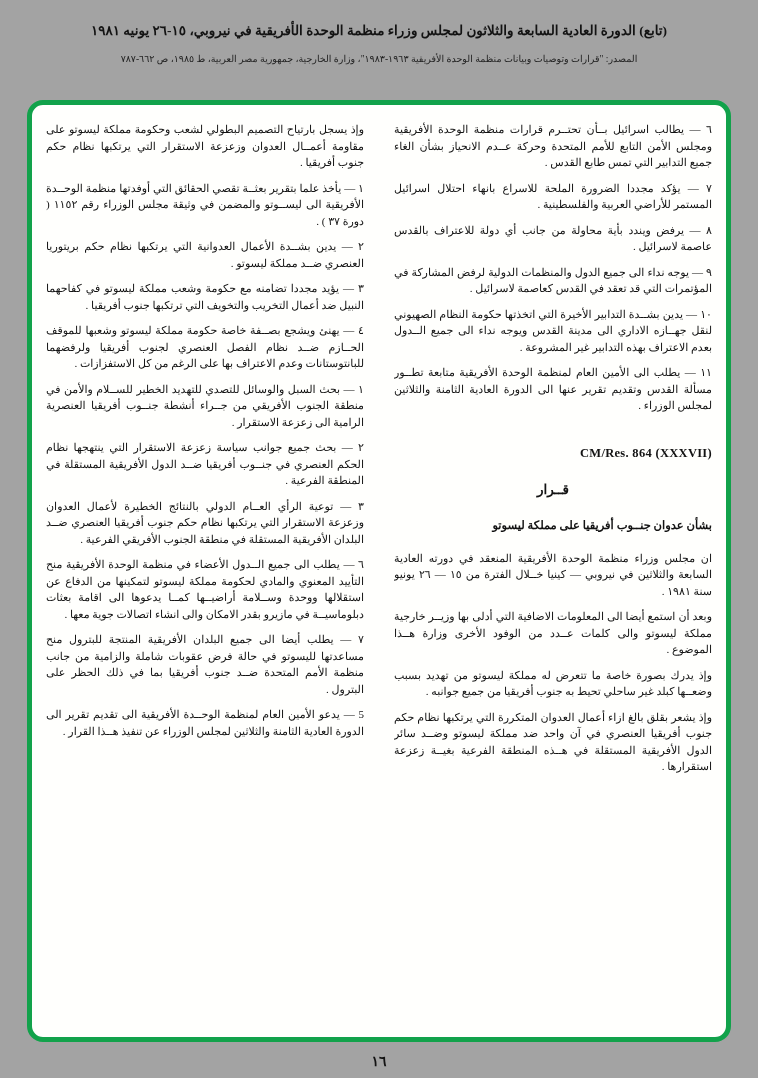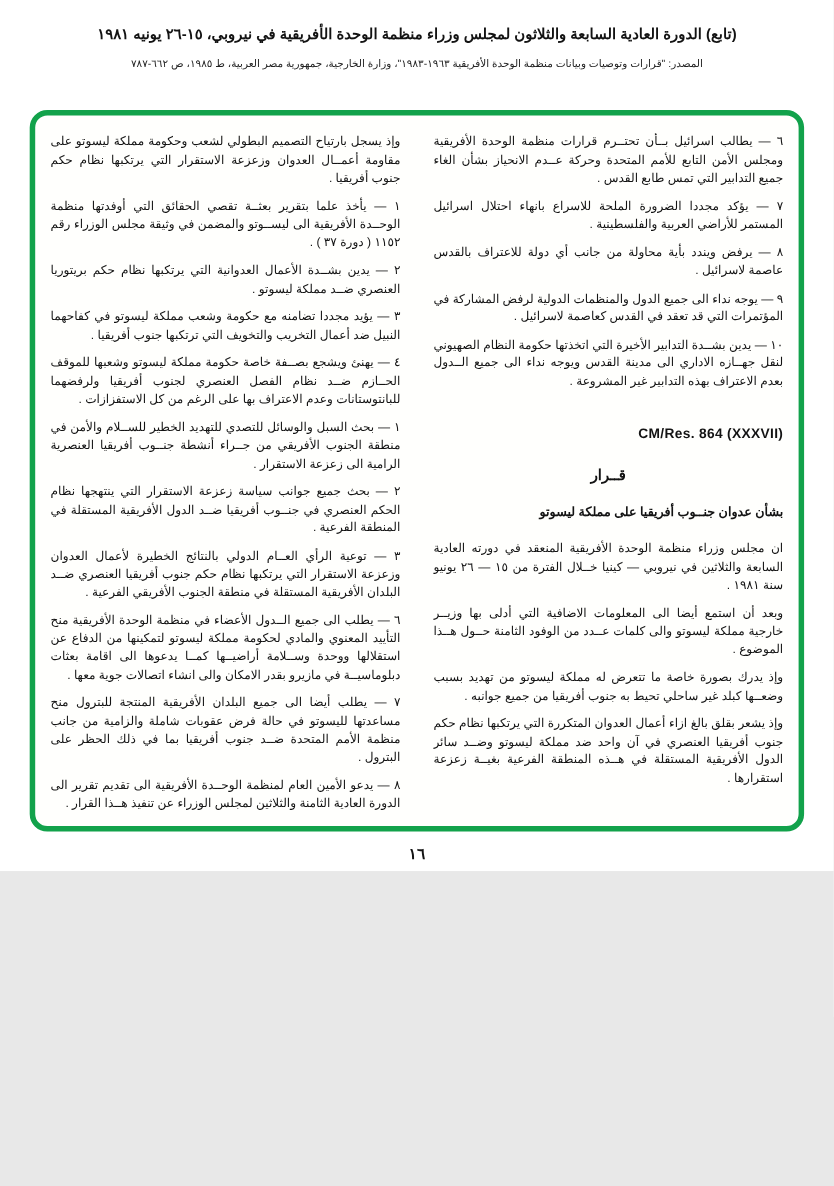--- a/index.html
+++ b/index.html
@@ -1,22 +1,22 @@
 <!DOCTYPE html>
 <html lang="ar"><head>
 <meta charset="utf-8">
 <style>
   html, body { margin: 0; padding: 0; background: #e8e8e8; }
   .page {
     position: relative;
     width: 758px;
-    height: 792px;
+    height: 1078px;
     margin: 0 auto;
-    background: #ffffff;
-    font-family: Liberation Sans, sans-serif;
+    background: #a3a3a3;
+    font-family: Liberation Serif, serif;
     color: #131313;
     overflow: hidden;
   }
   
   .header {
     padding-top: 22px;
     text-align: center;
     direction: rtl;
   }
   .header-line1 {
@@ -106,43 +106,44 @@
 
   <div class="frame">
     <div class="columns">
 
       <section class="col">
         <p>٦ — يطالب اسرائيل بــأن تحتــرم قرارات منظمة الوحدة الأفريقية ومجلس الأمن التابع للأمم المتحدة وحركة عــدم الانحياز بشأن الغاء جميع التدابير التي تمس طابع القدس .</p>
         <p>٧ — يؤكد مجددا الضرورة الملحة للاسراع بانهاء احتلال اسرائيل المستمر للأراضي العربية والفلسطينية .</p>
         <p>٨ — يرفض ويندد بأية محاولة من جانب أي دولة للاعتراف بالقدس عاصمة لاسرائيل .</p>
         <p>٩ — يوجه نداء الى جميع الدول والمنظمات الدولية لرفض المشاركة في المؤتمرات التي قد تعقد في القدس كعاصمة لاسرائيل .</p>
         <p>١٠ — يدين بشــدة التدابير الأخيرة التي اتخذتها حكومة النظام الصهيوني لنقل جهــازه الاداري الى مدينة القدس ويوجه نداء الى جميع الــدول بعدم الاعتراف بهذه التدابير غير المشروعة .</p>
+        <p>١١ — يطلب الى الأمين العام لمنظمة الوحدة الأفريقية متابعة تطــور مسألة القدس وتقديم تقرير عنها الى الدورة العادية الثامنة والثلاثين لمجلس الوزراء .</p>
 
         <div class="res-ref">CM/Res. 864 (XXXVII)</div>
         <div class="res-title">قــرار</div>
         <div class="res-subtitle">بشأن عدوان جنــوب أفريقيا على مملكة ليسوتو</div>
 
         <p>ان مجلس وزراء منظمة الوحدة الأفريقية المنعقد في دورته العادية السابعة والثلاثين في نيروبي — كينيا خــلال الفترة من ١٥ — ٢٦ يونيو سنة ١٩٨١ .</p>
-        <p>وبعد أن استمع أيضا الى المعلومات الاضافية التي أدلى بها وزيــر خارجية مملكة ليسوتو والى كلمات عــدد من الوفود الثامنة حــول هــذا الموضوع .</p>
+        <p>وبعد أن استمع أيضا الى المعلومات الاضافية التي أدلى بها وزيــر خارجية مملكة ليسوتو والى كلمات عــدد من الوفود الأخرى وزارة هــذا الموضوع .</p>
         <p>وإذ يدرك بصورة خاصة ما تتعرض له مملكة ليسوتو من تهديد بسبب وضعــها كبلد غير ساحلي تحيط به جنوب أفريقيا من جميع جوانبه .</p>
         <p>وإذ يشعر بقلق بالغ ازاء أعمال العدوان المتكررة التي يرتكبها نظام حكم جنوب أفريقيا العنصري في آن واحد ضد مملكة ليسوتو وضــد سائر الدول الأفريقية المستقلة في هــذه المنطقة الفرعية بغيــة زعزعة استقرارها .</p>
       </section>
 
       <section class="col">
         <p>وإذ يسجل بارتياح التصميم البطولي لشعب وحكومة مملكة ليسوتو على مقاومة أعمــال العدوان وزعزعة الاستقرار التي يرتكبها نظام حكم جنوب أفريقيا .</p>
         <p>١ — يأخذ علما بتقرير بعثــة تقصي الحقائق التي أوفدتها منظمة الوحــدة الأفريقية الى ليســوتو والمضمن في وثيقة مجلس الوزراء رقم ١١٥٢ ( دورة ٣٧ ) .</p>
         <p>٢ — يدين بشــدة الأعمال العدوانية التي يرتكبها نظام حكم بريتوريا العنصري ضــد مملكة ليسوتو .</p>
         <p>٣ — يؤيد مجددا تضامنه مع حكومة وشعب مملكة ليسوتو في كفاحهما النبيل ضد أعمال التخريب والتخويف التي ترتكبها جنوب أفريقيا .</p>
         <p>٤ — يهنئ ويشجع بصــفة خاصة حكومة مملكة ليسوتو وشعبها للموقف الحــازم ضــد نظام الفصل العنصري لجنوب أفريقيا ولرفضهما للبانتوستانات وعدم الاعتراف بها على الرغم من كل الاستفزازات .</p>
         <p>١ — بحث السبل والوسائل للتصدي للتهديد الخطير للســلام والأمن في منطقة الجنوب الأفريقي من جــراء أنشطة جنــوب أفريقيا العنصرية الرامية الى زعزعة الاستقرار .</p>
         <p>٢ — بحث جميع جوانب سياسة زعزعة الاستقرار التي ينتهجها نظام الحكم العنصري في جنــوب أفريقيا ضــد الدول الأفريقية المستقلة في المنطقة الفرعية .</p>
         <p>٣ — توعية الرأي العــام الدولي بالنتائج الخطيرة لأعمال العدوان وزعزعة الاستقرار التي يرتكبها نظام حكم جنوب أفريقيا العنصري ضــد البلدان الأفريقية المستقلة في منطقة الجنوب الأفريقي الفرعية .</p>
         <p>٦ — يطلب الى جميع الــدول الأعضاء في منظمة الوحدة الأفريقية منح التأييد المعنوي والمادي لحكومة مملكة ليسوتو لتمكينها من الدفاع عن استقلالها ووحدة وســلامة أراضيــها كمــا يدعوها الى اقامة بعثات دبلوماسيــة في مازيرو بقدر الامكان والى انشاء اتصالات جوية معها .</p>
         <p>٧ — يطلب أيضا الى جميع البلدان الأفريقية المنتجة للبترول منح مساعدتها لليسوتو في حالة فرض عقوبات شاملة والزامية من جانب منظمة الأمم المتحدة ضــد جنوب أفريقيا بما في ذلك الحظر على البترول .</p>
-        <p>٨ — يدعو الأمين العام لمنظمة الوحــدة الأفريقية الى تقديم تقرير الى الدورة العادية الثامنة والثلاثين لمجلس الوزراء عن تنفيذ هــذا القرار .</p>
+        <p>5 — يدعو الأمين العام لمنظمة الوحــدة الأفريقية الى تقديم تقرير الى الدورة العادية الثامنة والثلاثين لمجلس الوزراء عن تنفيذ هــذا القرار .</p>
       </section>
 
     </div>
   </div>
 
   <div class="footer">
     <div class="page-number">١٦</div>
   </div>
 
 </div>

